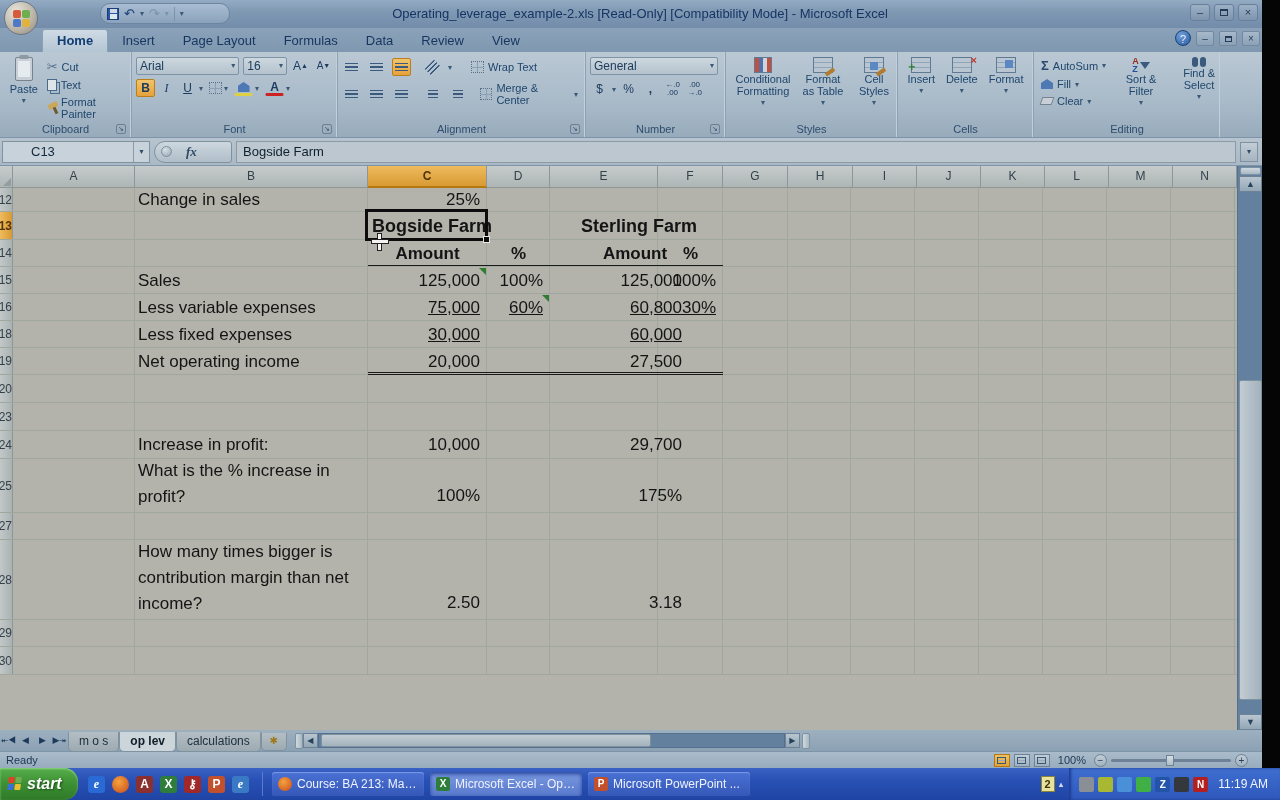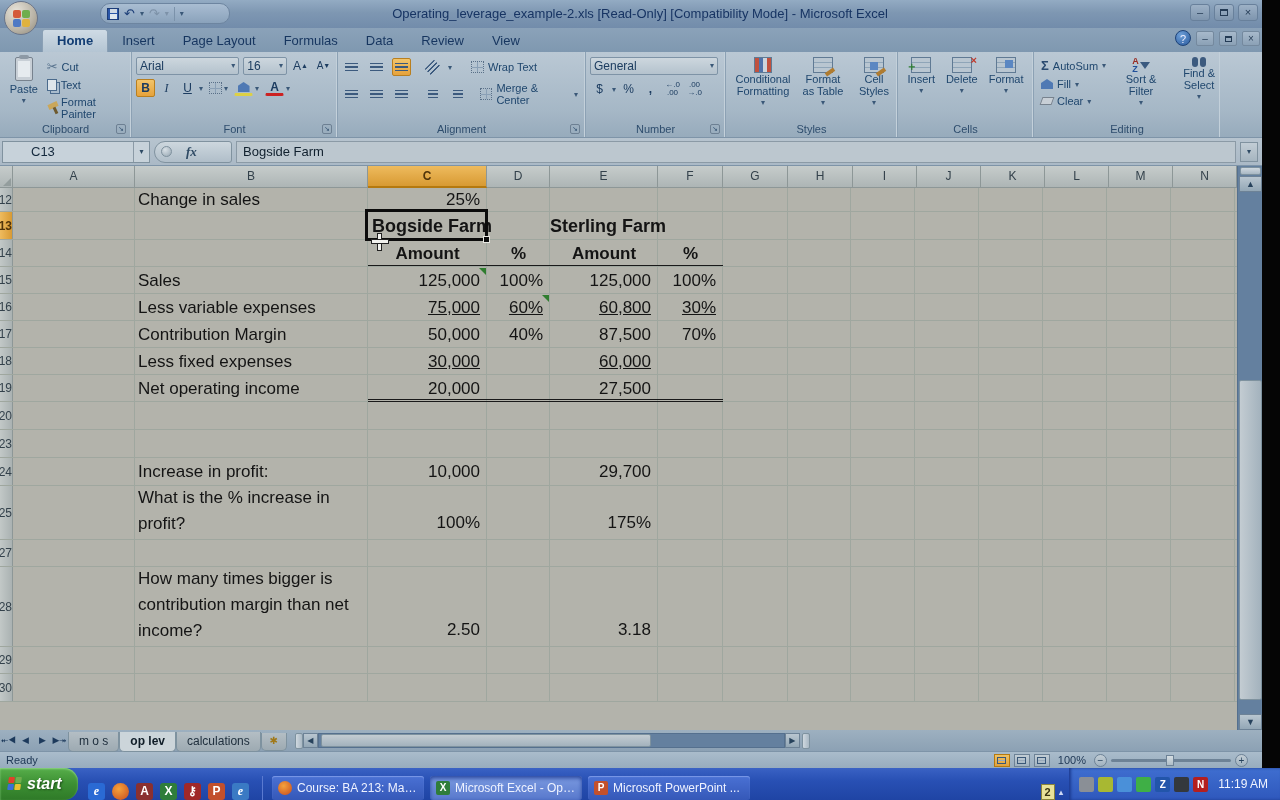--- a/index.html
+++ b/index.html
@@ -128,21 +128,21 @@
       linear-gradient(#9fa79f,#9fa79f),linear-gradient(#9fa79f,#9fa79f),linear-gradient(#9fa79f,#9fa79f),
       linear-gradient(#9fa79f,#9fa79f),linear-gradient(#9fa79f,#9fa79f),linear-gradient(#9fa79f,#9fa79f),
       linear-gradient(#9fa79f,#9fa79f),linear-gradient(#9fa79f,#9fa79f);
     background-size:1px 100%,1px 100%,1px 100%,1px 100%,1px 100%,1px 100%,1px 100%,1px 100%,1px 100%,1px 100%,1px 100%,1px 100%,1px 100%,1px 100%,1px 100%;
     background-position:12px 0,134px 0,367px 0,486px 0,549px 0,657px 0,722px 0,787px 0,850px 0,914px 0,978px 0,1042px 0,1106px 0,1170px 0,1234px 0; }
   .rl { position:absolute; left:0; top:0; bottom:0; width:12px; overflow:hidden; direction:rtl;
     background:linear-gradient(90deg,#c2c8c7,#aab2b2); font-size:12px; color:#33414b; line-height:inherit;
     display:flex; align-items:center; justify-content:flex-start; }
   .rl.sel { background:linear-gradient(90deg,#eebb5e,#d89a33); font-weight:bold; color:#50340a; }
   .cell { position:absolute; top:0; bottom:0; font-size:17px; color:#141414; display:flex; align-items:center; white-space:nowrap; } .cB { left:138px; width:230px; } .cC { left:368px; width:119px; }
-  .cD { left:487px; width:63px; } .cE { left:550px; width:108px; } .cF { left:658px; width:65px; }
+  .cD { left:487px; width:63px; } .cE { left:581px; width:108px; } .cF { left:658px; width:65px; }
   .lab { justify-content:flex-start; }
   .num { justify-content:flex-end; padding-right:7px; }
   .ctr { justify-content:center; }
   .u { text-decoration:underline; }
   .bold { font-weight:bold; font-size:18px; }
   .wrapb { white-space:normal; line-height:26px; align-items:flex-end; padding-bottom:2px; }
   .vbot { align-items:flex-end; padding-bottom:3px; }
   .hline { position:absolute; left:368px; width:355px; bottom:0; height:0; border-bottom:1px solid #1a1a1a; }
   .dline { position:absolute; left:368px; width:355px; bottom:-1px; height:0; border-bottom:3px double #1a1a1a; }
   .selbox { position:absolute; left:365px; top:21px; width:123px; height:32px; border:3px solid #0c0c0c; z-index:3; }
@@ -183,21 +183,21 @@
   .view-btn.on { background:linear-gradient(#f0c264,#e0a23f); border-color:#b5790f; }
   .vb-glyph { width:9px; height:7px; border:1px solid #3a5878; background:linear-gradient(#9ab 0 0) center/100% 1px no-repeat; }
   .zoom-val { margin:0 4px; font-size:11px; }
   .zslider { position:relative; width:120px; height:3px; background:#6d8296; border-radius:2px; }
   .zthumb { position:absolute; left:55px; top:-4px; width:8px; height:11px; background:linear-gradient(#d6dee3,#aebdc7); border:1px solid #6d8296; }
   .zbtn { width:13px; height:13px; border-radius:50%; background:linear-gradient(#c2cdd5,#a0b2c0); border:1px solid #6d8296;
     font-size:10px; line-height:11px; text-align:center; color:#27425c; }
 
   
   .taskbar { position:absolute; left:0; top:768px; width:1280px; height:32px;
-    background:linear-gradient(#3a62c4,#2850b4 40%,#1f44a4); display:flex; align-items:flex-end; }
+    background:linear-gradient(#3a62c4,#2850b4 40%,#1f44a4); display:flex; align-items:center; }
   .startbtn { width:78px; height:32px; border-radius:0 14px 14px 0; background:linear-gradient(#57ae4a,#3c8f33 50%,#2f7a28);
     display:flex; align-items:center; gap:5px; padding-left:8px; box-shadow:inset 0 1px 2px #8fd687; }
   .winlogo { width:14px; height:14px; display:grid; grid-template-columns:6px 6px; grid-template-rows:6px 6px; gap:1px; transform:skewX(-8deg); }
   .winlogo span { border-radius:1px; }
   .start-label { font-size:16px; font-weight:bold; font-style:italic; color:#fff; text-shadow:1px 1px 2px #1d4d18; }
   .ql { display:flex; align-items:center; gap:7px; padding:0 10px; }
   .ql-ic { width:17px; height:17px; border-radius:3px; font-size:12px; font-weight:bold; text-align:center; line-height:16px; color:#fff; }
   .tb-sep { width:1px; height:24px; background:#5a7ad0; margin:0 3px; }
   .taskbtn { width:152px; height:24px; margin-left:6px; border-radius:3px; background:linear-gradient(#4a71d4,#3558b8);
     box-shadow:inset 0 1px 1px #7c9ae8; display:flex; align-items:center; gap:5px; padding:0 6px; font-size:12px; color:#eef2ff; }
@@ -543,28 +543,20 @@
     <div class="grow" style="height:27px;line-height:27px">
       <div class="rl">16</div>
       <div class="cell cB lab">Less variable expenses</div>
       <div class="cell cC num u">75,000</div>
       <div class="cell cD num u">60%</div>
       <div class="cell cE num u">60,800</div>
       <div class="cell cF num u">30%</div>
       <div class="gtri" style="left:542px;top:1px"></div>
     </div>
     <div class="grow" style="height:27px;line-height:27px">
-      <div class="rl">17</div>
-      <div class="cell cB lab">Contribution Margin</div>
-      <div class="cell cC num">50,000</div>
-      <div class="cell cD num">40%</div>
-      <div class="cell cE num">87,500</div>
-      <div class="cell cF num">70%</div>
-    </div>
-    <div class="grow" style="height:27px;line-height:27px">
       <div class="rl">18</div>
       <div class="cell cB lab">Less fixed expenses</div>
       <div class="cell cC num u">30,000</div>
       <div class="cell cE num u">60,000</div>
     </div>
     <div class="grow" style="height:27px;line-height:27px">
       <div class="rl">19</div>
       <div class="cell cB lab">Net operating income</div>
       <div class="cell cC num">20,000</div>
       <div class="cell cE num">27,500</div>

